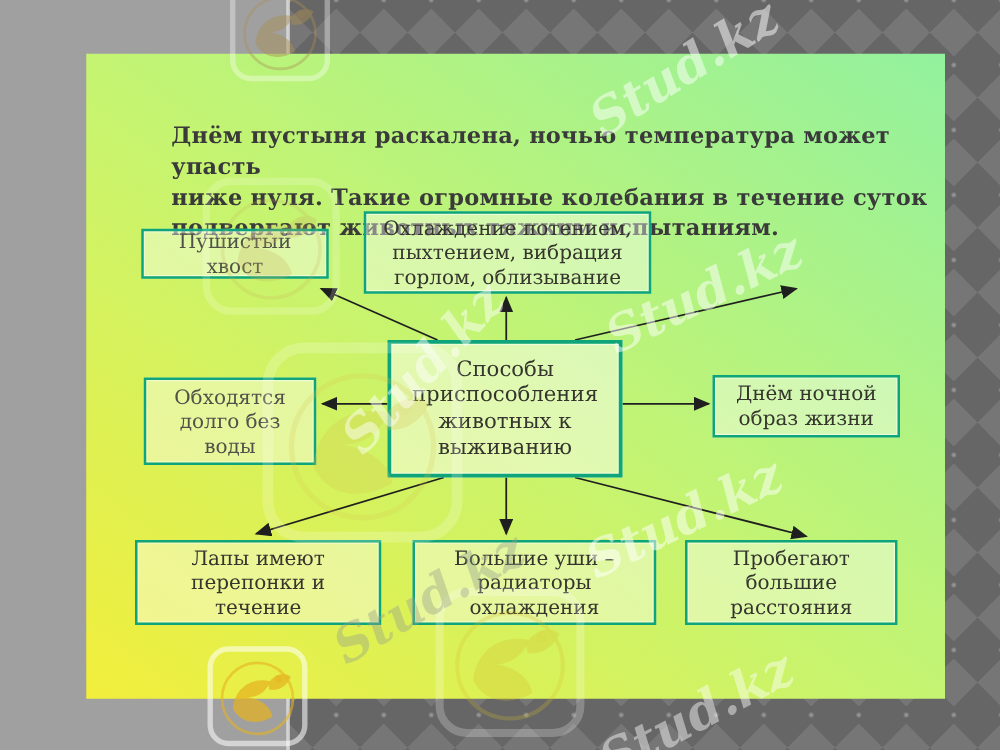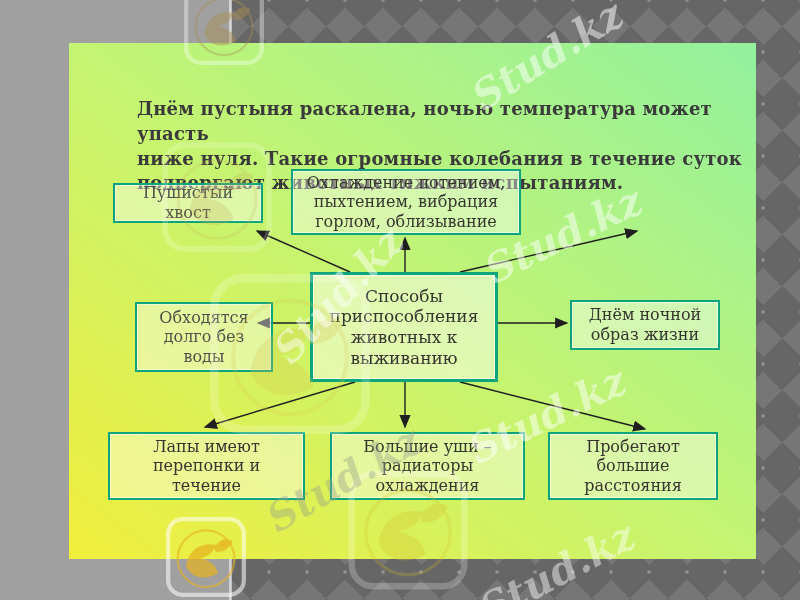--- a/index.html
+++ b/index.html
@@ -41,21 +41,21 @@
     background:rgba(255,255,255,0.40);
     display:flex;align-items:center;justify-content:center;
     text-align:center;color:#35352e;font-size:16px;line-height:1.22;
     padding:2px 6px;
   }
   .box.central{border-width:3px;font-size:17px;background:rgba(255,255,255,0.46);}
   .box.dim{color:#51514a;}
   #b-pushisty {left:44px; top:140px;width:150px;height:40px;}
   #b-cooling  {left:222px;top:126px;width:230px;height:66px;}
   #b-burrows  {left:506px;top:142px;width:150px;height:38px;}
-  #b-water    {left:46px; top:259px;width:138px;height:70px;margin-left:20px;}
+  #b-water    {left:46px; top:259px;width:138px;height:70px;}
   #b-central  {left:241px;top:229px;width:188px;height:110px;}
   #b-night    {left:501px;top:257px;width:150px;height:50px;}
   #b-paws     {left:39px; top:389px;width:197px;height:68px;}
   #b-ears     {left:261px;top:389px;width:195px;height:68px;}
   #b-run      {left:479px;top:389px;width:170px;height:68px;}
   .arrows{position:absolute;left:0;top:0;width:687px;height:516px;pointer-events:none;}
   
   .wm-logo{position:absolute;z-index:3;pointer-events:none;}
   .wm-text{
     position:absolute;z-index:4;pointer-events:none;

